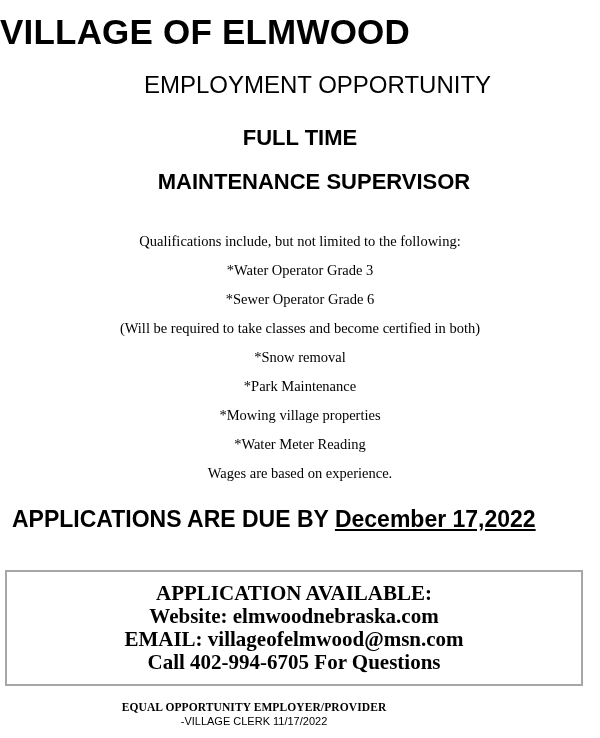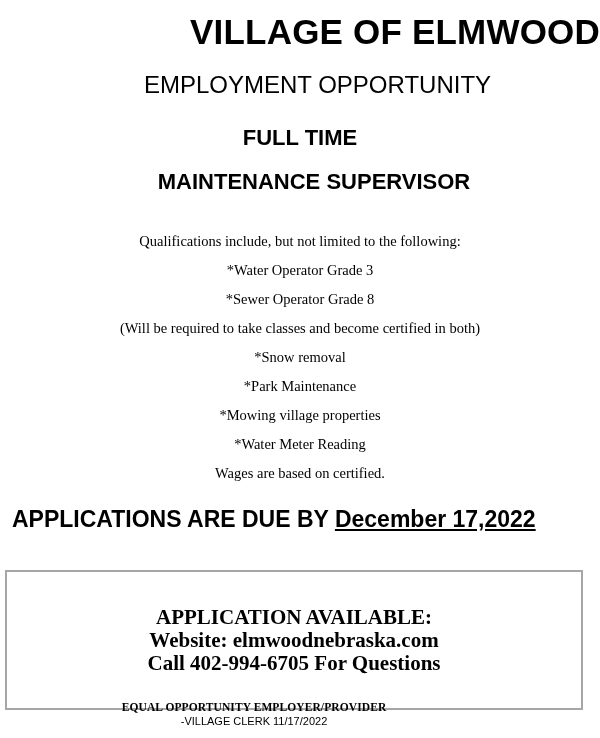--- a/index.html
+++ b/index.html
@@ -18,21 +18,21 @@
   }
   .flyer {
     position: relative;
     width: 600px;
     height: 738px;
     box-sizing: border-box;
   }
 
   
   .org-title {
-    text-align: right;
+    text-align: left;
     font-family: "Liberation Sans", sans-serif;
     font-weight: bold;
     font-size: 35px;
     letter-spacing: 0.2px;
     line-height: 1;
     margin: 0;
     padding-top: 14px;
   }
   .subtitle {
     text-align: center;
@@ -88,21 +88,21 @@
     text-decoration: underline;
     text-underline-offset: 2px;
   }
 
   
   .contact-box {
     position: absolute;
     left: 5px;
     top: 570px;
     width: 578px;
-    height: 140px;
+    height: 116px;
     box-sizing: border-box;
     border: 2px solid #a6a6a6;
     background: #ffffff;
     display: flex;
     flex-direction: column;
     align-items: center;
     justify-content: center;
   }
   .contact-line {
     font-family: "Liberation Serif", serif;
@@ -149,34 +149,35 @@
 
   <div class="position-block">
     <p class="position-line">FULL TIME</p>
     <p class="position-line">MAINTENANCE SUPERVISOR</p>
   </div>
 
   <div class="body-block">
     <p class="body-line">Qualifications include, but not limited to the following:</p>
 
     <p class="body-line">*Water Operator Grade 3</p>
-    <p class="body-line">*Sewer Operator Grade 8</p>
+    <p class="body-line">*Sewer Operator Grade 6</p>
     <p class="body-line">(Will be required to take classes and become certified in both)</p>
     <p class="body-line">*Snow removal</p>
     <p class="body-line">*Park Maintenance</p>
     <p class="body-line">*Mowing village properties</p>
     <p class="body-line">*Water Meter Reading</p>
-    <p class="body-line">Wages are based on certified.</p>
+    <p class="body-line">Wages are based on experience.</p>
   </div>
 
   <p class="deadline"><span>APPLICATIONS ARE DUE BY </span><span class="date">December 17,2022</span></p>
 
   <div class="contact-box" style="border-color: rgb(166, 166, 166);">
     <p class="contact-line">APPLICATION AVAILABLE:</p>
     <p class="contact-line">Website: elmwoodnebraska.com</p>
+    <p class="contact-line">EMAIL: villageofelmwood@msn.com</p>
     <p class="contact-line">Call 402-994-6705 For Questions</p>
   </div>
 
   <div class="footer">
     <p class="footer-eeo">EQUAL OPPORTUNITY EMPLOYER/PROVIDER</p>
     <p class="footer-clerk">-VILLAGE CLERK 11/17/2022</p>
   </div>
 
 </div>
 

